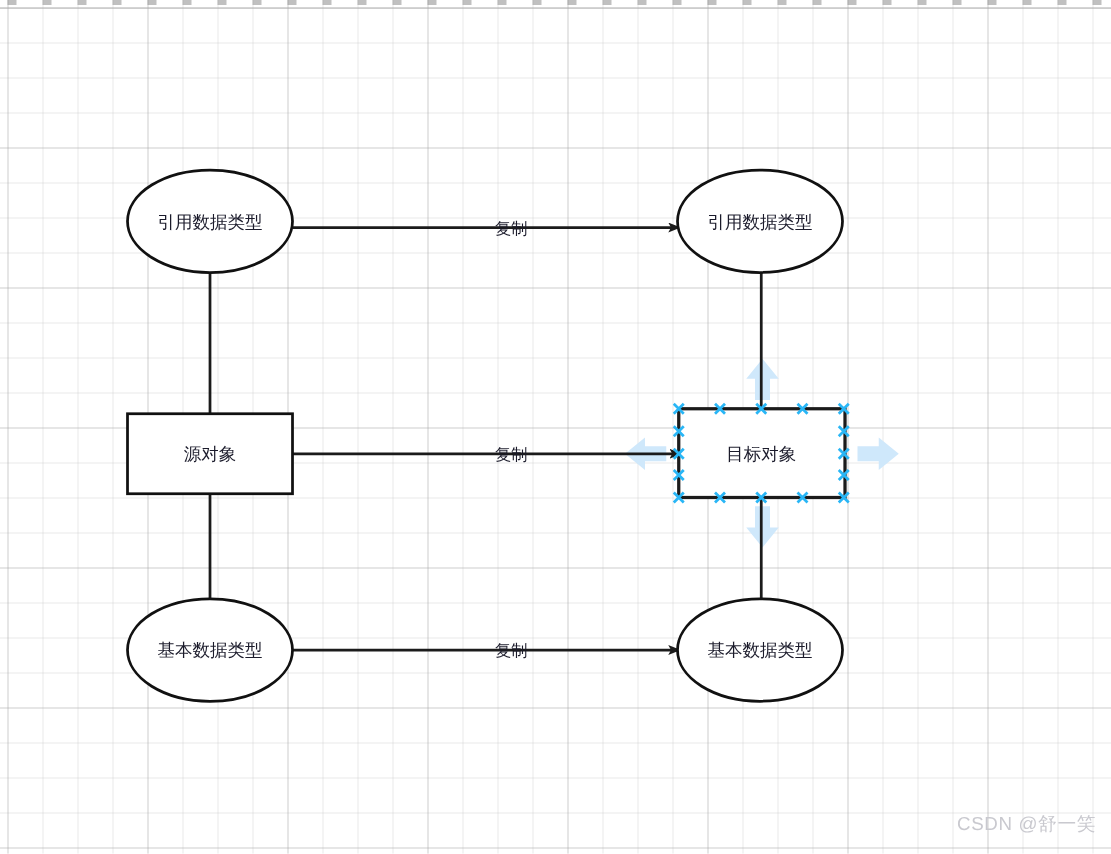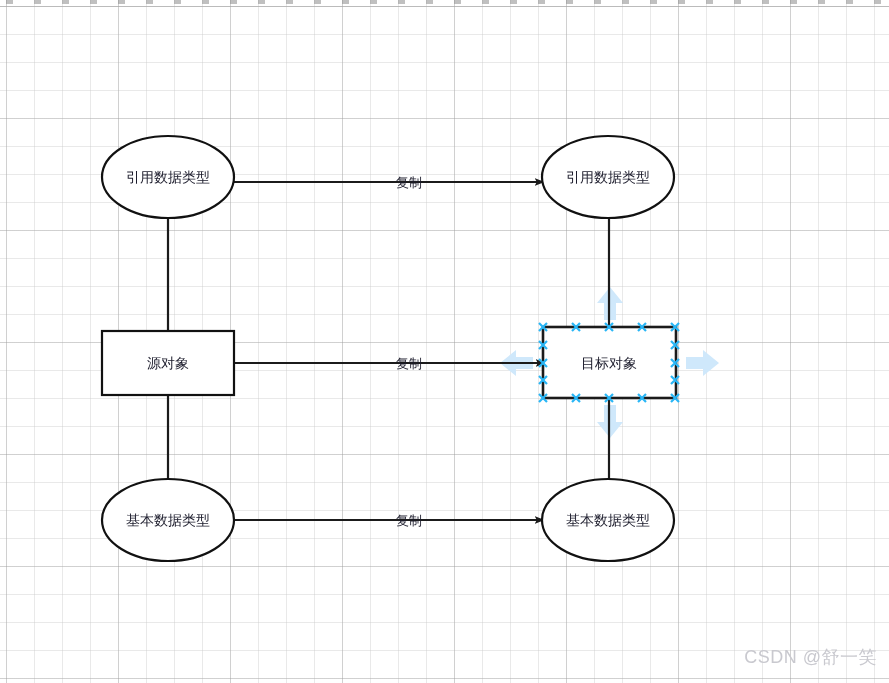--- a/index.html
+++ b/index.html
@@ -85,21 +85,21 @@
   .handle {
     stroke: #29b6f6;
     stroke-width: 2.2;
     fill: none;
   }
   #watermark {
     position: absolute;
     right: 12px;
     bottom: 14px;
     font-family: "Liberation Sans", "DejaVu Sans", sans-serif;
-    font-size: 18px;
+    font-size: 15px;
     color: #c9c9cf;
     letter-spacing: 0.5px;
     user-select: none;
   }
 </style>
 </head>
 <body>
 
 <div id="canvas">
 

